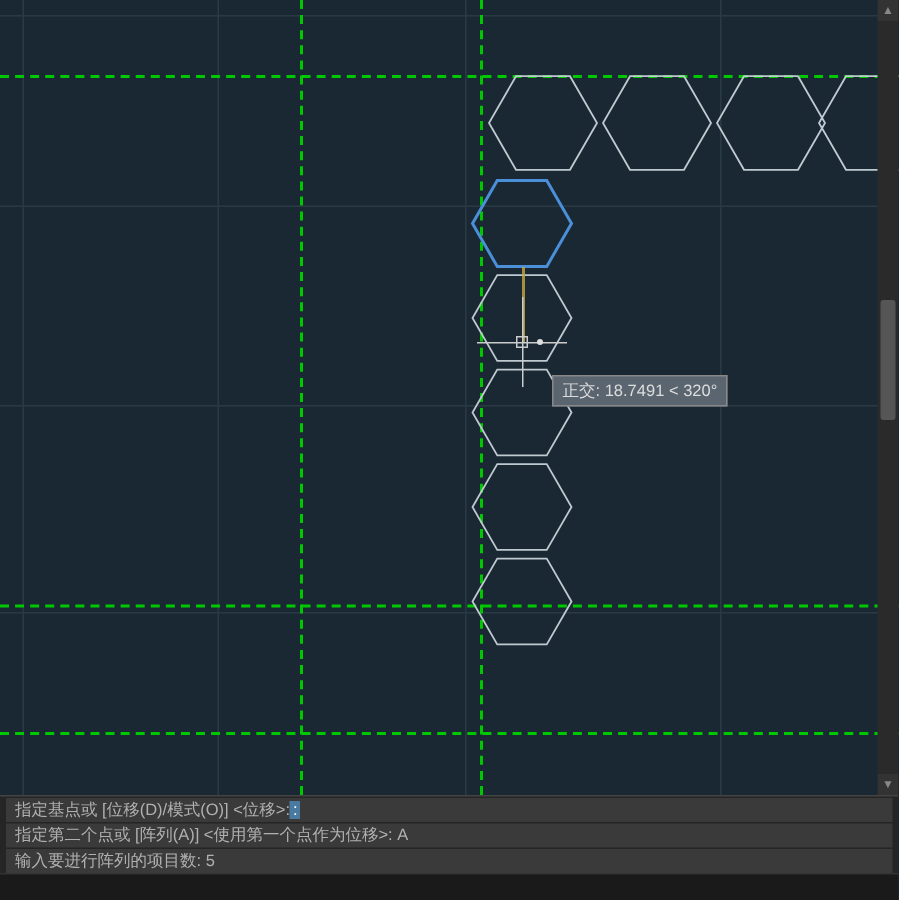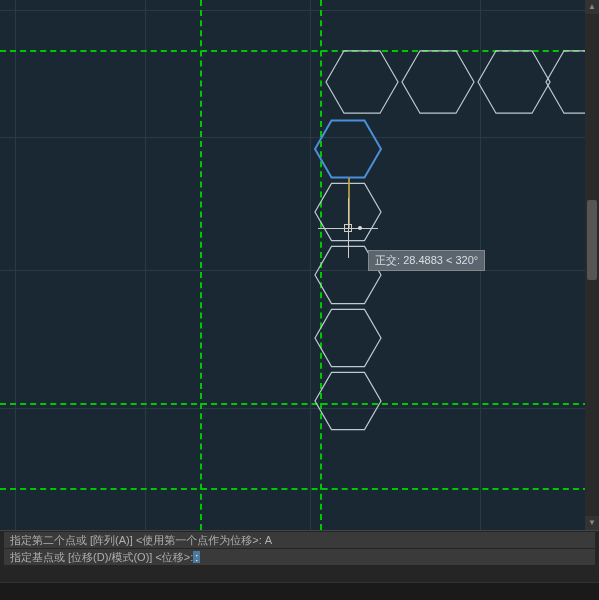--- a/index.html
+++ b/index.html
@@ -184,34 +184,37 @@
   <div id="crosshair-container">
       <div class="crosshair-h" style="left: 318px; top: 228px;"></div>
       <div class="crosshair-v" style="left: 348px; top: 198px;"></div>
       <div class="crosshair-box" style="left: 344px; top: 224px;"></div>
     </div>
 
   <div class="snap-point" style="left:358px;top:226px;"></div>
 
   <div class="tooltip" style="left:368px;top:250px;">
     <span>正交:</span>
-    <span>28.4883</span>
+    <span>18.7491</span>
     <span> &lt; </span>
     <span>320°</span>
   </div>
 
   <div class="scrollbar-v">
     <div class="scroll-arrow" style="top:0;">▲</div>
     <div class="scrollbar-thumb"></div>
     <div class="scroll-arrow" style="bottom:0;">▼</div>
   </div>
 </div>
 
 <div class="command-panel">
   <div class="command-line">
+    <span>指定基点或 [位移(D)/模式(O)] &lt;位移&gt;:</span><span class="command-highlight">:</span>
+  </div>
+  <div class="command-line">
     <span>指定第二个点或 [阵列(A)] &lt;使用第一个点作为位移&gt;: </span><span>A</span>
   </div>
   <div class="command-line">
-    <span>指定基点或 [位移(D)/模式(O)] &lt;位移&gt;:</span><span class="command-highlight">:</span>
+    <span>输入要进行阵列的项目数: 5</span>
   </div>
 </div>
 
 <div class="status-bar"></div>
 
 </body></html>

